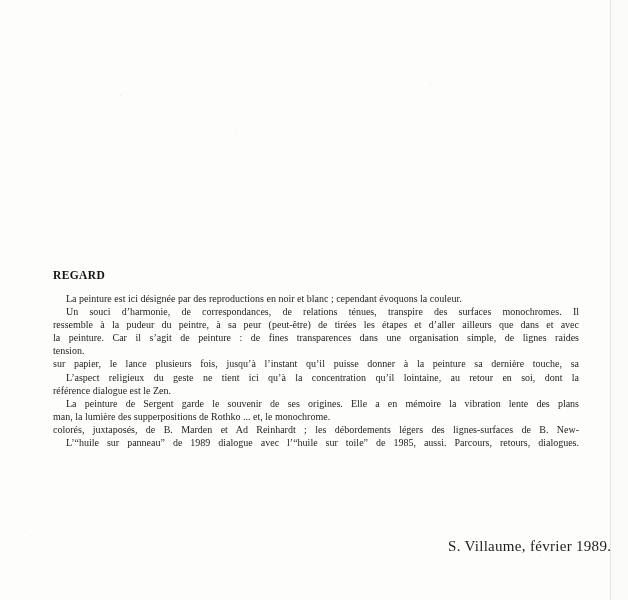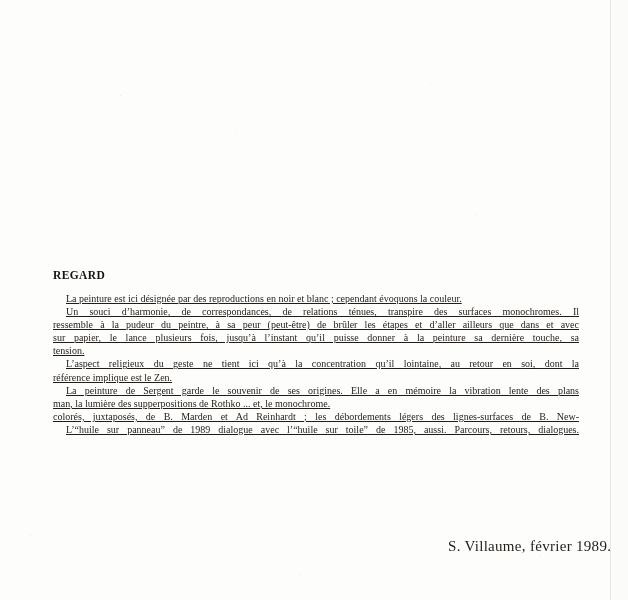--- a/index.html
+++ b/index.html
@@ -30,21 +30,20 @@
     color: #16130f;
   }
   .body-text {
     position: absolute;
     left: 53px;
     top: 292px;
     width: 526px;
     font-size: 10px;
     line-height: 13.1px;
     color: #211d18;
-    text-decoration: underline;
   }
   .line {
     height: 13.1px;
     overflow: hidden;
     text-align: left;
   }
   .line.first {
     text-indent: 13px;
   }
   .line.justify {
@@ -98,25 +97,26 @@
 <div class="page">
   <div class="speckles"></div>
   <div class="scan-margin"></div>
   <div class="scan-edge"></div>
 
   <div class="heading">REGARD</div>
 
   <div class="body-text">
       <div class="line first">La peinture est ici désignée par des reproductions en noir et blanc ; cependant évoquons la couleur.</div>
       <div class="line first justify">Un souci d’harmonie, de correspondances, de relations ténues, transpire des surfaces monochromes. Il</div>
-      <div class="line justify">ressemble à la pudeur du peintre, à sa peur (peut-être) de brûler les étapes et d’aller ailleurs que dans et avec</div>
+      <div class="line justify">ressemble à la pudeur du peintre, à sa peur (peut-être) de tirées les étapes et d’aller ailleurs que dans et avec</div>
+      <div class="line justify">la peinture. Car il s’agit de peinture : de fines transparences dans une organisation simple, de lignes raides</div>
+      <div class="line">tension.</div>
       <div class="line justify">sur papier, le lance plusieurs fois, jusqu’à l’instant qu’il puisse donner à la peinture sa dernière touche, sa</div>
-      <div class="line">tension.</div>
       <div class="line first justify">L’aspect religieux du geste ne tient ici qu’à la concentration qu’il lointaine, au retour en soi, dont la</div>
-      <div class="line">référence implique est le Zen.</div>
+      <div class="line">référence dialogue est le Zen.</div>
       <div class="line first justify">La peinture de Sergent garde le souvenir de ses origines. Elle a en mémoire la vibration lente des plans</div>
       <div class="line">man, la lumière des supperpositions de Rothko ... et, le monochrome.</div>
       <div class="line justify">colorés, juxtaposés, de B. Marden et Ad Reinhardt ; les débordements légers des lignes-surfaces de B. New-</div>
       <div class="line first justify">L’“huile sur panneau” de 1989 dialogue avec l’“huile sur toile” de 1985, aussi. Parcours, retours, dialogues.</div>
     </div>
 
   <div class="signature">S. Villaume, février 1989.</div>
 </div>
 
 </body></html>

